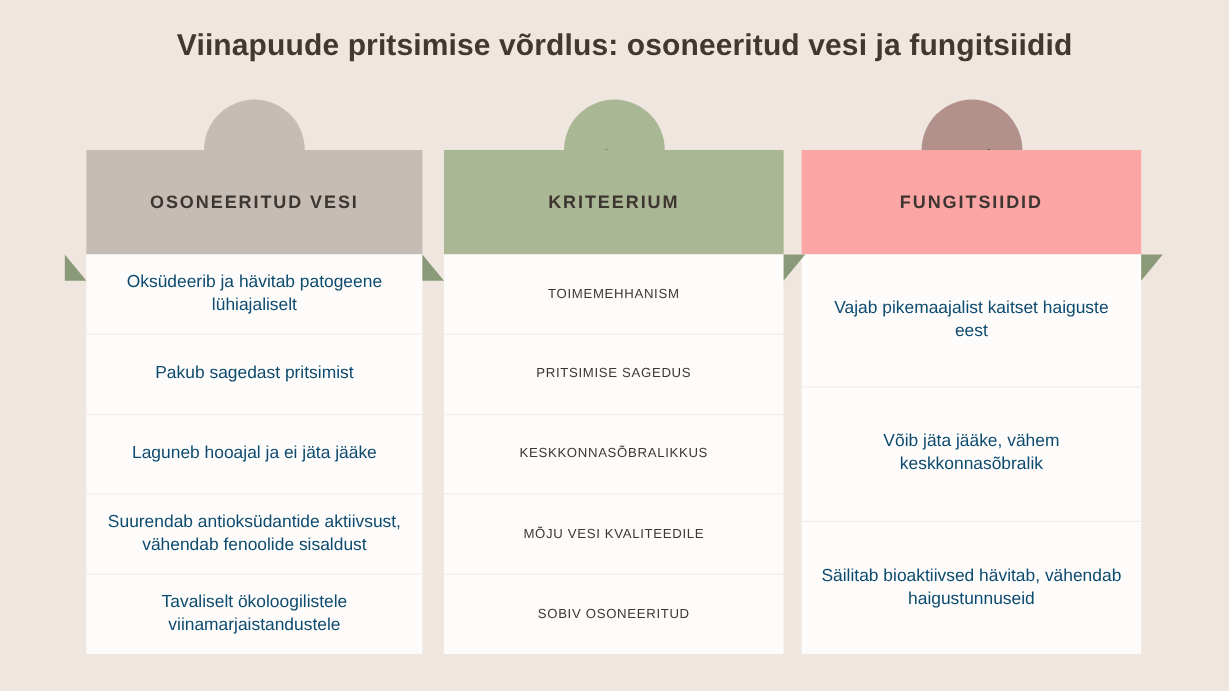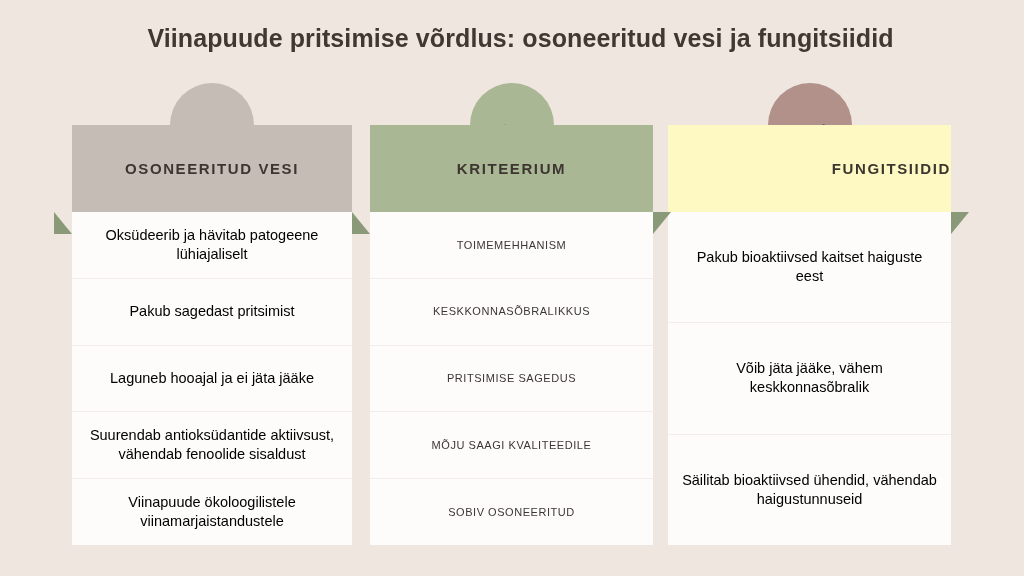--- a/index.html
+++ b/index.html
@@ -137,21 +137,21 @@
     justify-content: center;
     text-align: center;
     padding: 4px 14px;
     border-bottom: 1px solid #f3ecec;
     line-height: 1.32;
   }
   .cell:last-child { border-bottom: none; }
 
   .cell.side {
     font-size: 14.5px;
-    color: #000000;
+    color: #0c4a6e;
   }
   .cell.criterion {
     font-size: 11px;
     color: #3b3733;
     letter-spacing: 0.55px;
   }
 </style>
 </head>
 <body>
 
@@ -173,21 +173,21 @@
       <span class="col-header-label">OSONEERITUD VESI</span>
     </div>
 
     <div class="ribbon left"></div>
 
     <div class="card">
       <div class="cell side">Oksüdeerib ja hävitab patogeene lühiajaliselt</div>
       <div class="cell side">Pakub sagedast pritsimist</div>
       <div class="cell side">Laguneb hooajal ja ei jäta jääke</div>
       <div class="cell side">Suurendab antioksüdantide aktiivsust, vähendab fenoolide sisaldust</div>
-      <div class="cell side">Viinapuude ökoloogilistele viinamarjaistandustele</div>
+      <div class="cell side">Tavaliselt ökoloogilistele viinamarjaistandustele</div>
     </div>
   </div>
 
   <div class="column" id="col-mid">
 
     <div class="medallion" style="background:#aab795;">
       <span>
         <svg width="38" height="40" viewBox="0 0 38 40" aria-hidden="true">
           <g fill="#3d4a44">
             <path d="M16 6 C12 3 9 5 10 8 C11 10 14 9 13 7" fill="none" stroke="#3d4a44" stroke-width="1.6"></path>
@@ -208,23 +208,23 @@
 
     <div class="col-header" style="background:#aab795;">
       <span class="col-header-label">KRITEERIUM</span>
     </div>
 
     <div class="ribbon left"></div>
     <div class="ribbon right"></div>
 
     <div class="card">
       <div class="cell criterion">TOIMEMEHHANISM</div>
+      <div class="cell criterion">PRITSIMISE SAGEDUS</div>
       <div class="cell criterion">KESKKONNASÕBRALIKKUS</div>
-      <div class="cell criterion">PRITSIMISE SAGEDUS</div>
-      <div class="cell criterion">MÕJU SAAGI KVALITEEDILE</div>
+      <div class="cell criterion">MÕJU VESI KVALITEEDILE</div>
       <div class="cell criterion">SOBIV OSONEERITUD</div>
     </div>
   </div>
 
   <div class="column" id="col-right">
 
     <div class="medallion" style="background:#b2918a;">
       <span>
         <svg width="46" height="42" viewBox="0 0 46 42" aria-hidden="true">
           <g fill="none" stroke="#3d3a36" stroke-width="1.7" stroke-linejoin="round">
@@ -252,26 +252,26 @@
           </g>
           <g fill="#3d3a36">
             <path d="M39 27 c0 0 -3.5 -2.6 -4.4 0 c-0.9 2.6 4.4 2.6 4.4 0 Z"></path>
             <path d="M39 27 c0 0 3.5 -2.6 4.4 0 c0.9 2.6 -4.4 2.6 -4.4 0 Z"></path>
             <rect x="38.4" y="27" width="1.3" height="9"></rect>
           </g>
         </svg>
       </span>
     </div>
 
-    <div class="col-header" style="background:#fef9c3;justify-content:flex-end;">
+    <div class="col-header" style="background:#fca5a5;">
       <span class="col-header-label">FUNGITSIIDID</span>
     </div>
 
     <div class="ribbon right"></div>
 
     <div class="card">
-      <div class="cell side">Pakub bioaktiivsed kaitset haiguste eest</div>
+      <div class="cell side">Vajab pikemaajalist kaitset haiguste eest</div>
       <div class="cell side">Võib jäta jääke, vähem keskkonnasõbralik</div>
-      <div class="cell side">Säilitab bioaktiivsed ühendid, vähendab haigustunnuseid</div>
+      <div class="cell side">Säilitab bioaktiivsed hävitab, vähendab haigustunnuseid</div>
     </div>
   </div>
 
 </div>
 
 </body></html>

